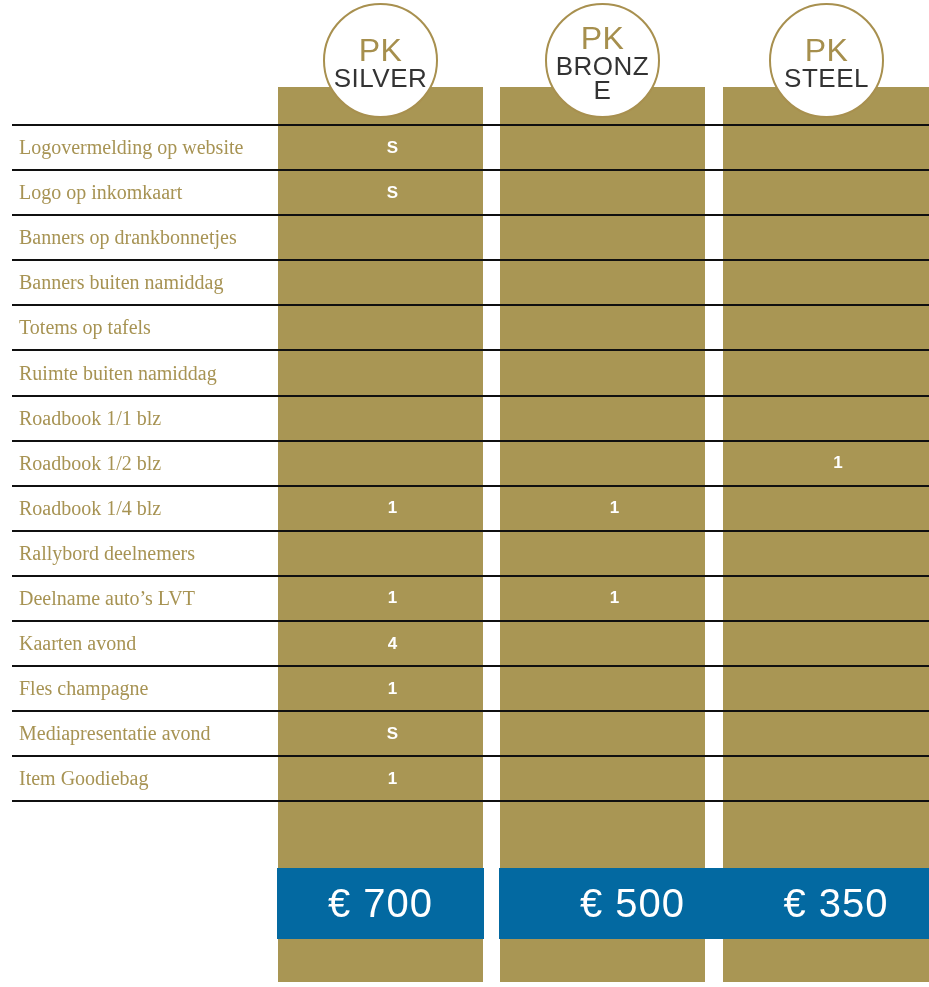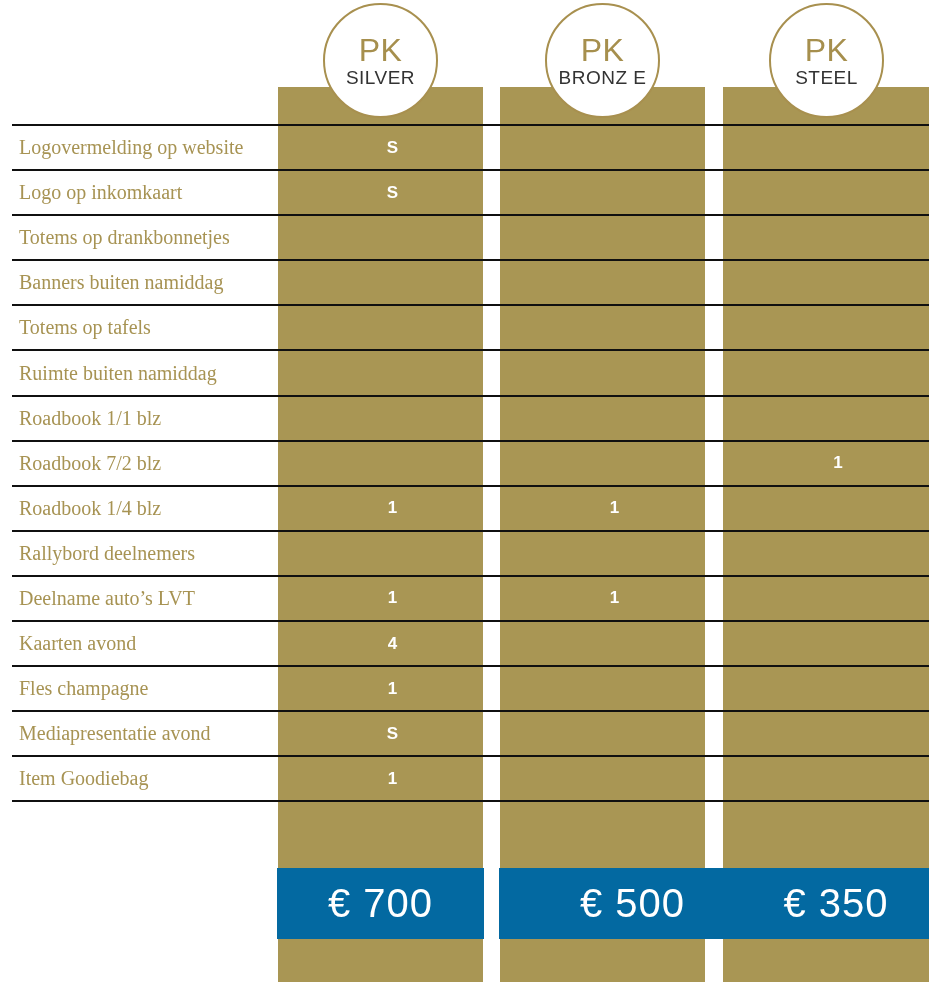--- a/index.html
+++ b/index.html
@@ -28,21 +28,21 @@
     text-align:center;
   }
   .badge.silver{left:323px;}
   .badge.bronze{left:545px;}
   .badge.steel{left:769px;}
   .badge .logo{
     font-size:32px;line-height:32px;color:#a68f4d;
     letter-spacing:0.5px;margin-top:2px;
   }
   .badge .tname{
-    font-size:19px;line-height:24px;color:#333333;
+    font-size:26px;line-height:24px;color:#333333;
     letter-spacing:0.5px;
   }
 
   
   .rows{
     position:absolute;left:12px;top:124px;width:929px;
     border-bottom:2px solid #101010;z-index:2;
   }
   .row{
     position:relative;height:45.1px;box-sizing:border-box;
@@ -107,21 +107,21 @@
     </div>
 
     <div class="row">
       <div class="label">Logo op inkomkaart</div>
       <div class="cell silver">S</div>
       <div class="cell bronze"></div>
       <div class="cell steel"></div>
     </div>
 
     <div class="row">
-      <div class="label">Totems op drankbonnetjes</div>
+      <div class="label">Banners op drankbonnetjes</div>
       <div class="cell silver"></div>
       <div class="cell bronze"></div>
       <div class="cell steel"></div>
     </div>
 
     <div class="row">
       <div class="label">Banners buiten namiddag</div>
       <div class="cell silver"></div>
       <div class="cell bronze"></div>
       <div class="cell steel"></div>
@@ -143,21 +143,21 @@
 
 
     <div class="row">
       <div class="label">Roadbook 1/1 blz</div>
       <div class="cell silver"></div>
       <div class="cell bronze"></div>
       <div class="cell steel"></div>
     </div>
 
     <div class="row">
-      <div class="label">Roadbook 7/2 blz</div>
+      <div class="label">Roadbook 1/2 blz</div>
       <div class="cell silver"></div>
       <div class="cell bronze"></div>
       <div class="cell steel">1</div>
     </div>
 
     <div class="row">
       <div class="label">Roadbook 1/4 blz</div>
       <div class="cell silver">1</div>
       <div class="cell bronze">1</div>
       <div class="cell steel"></div>

